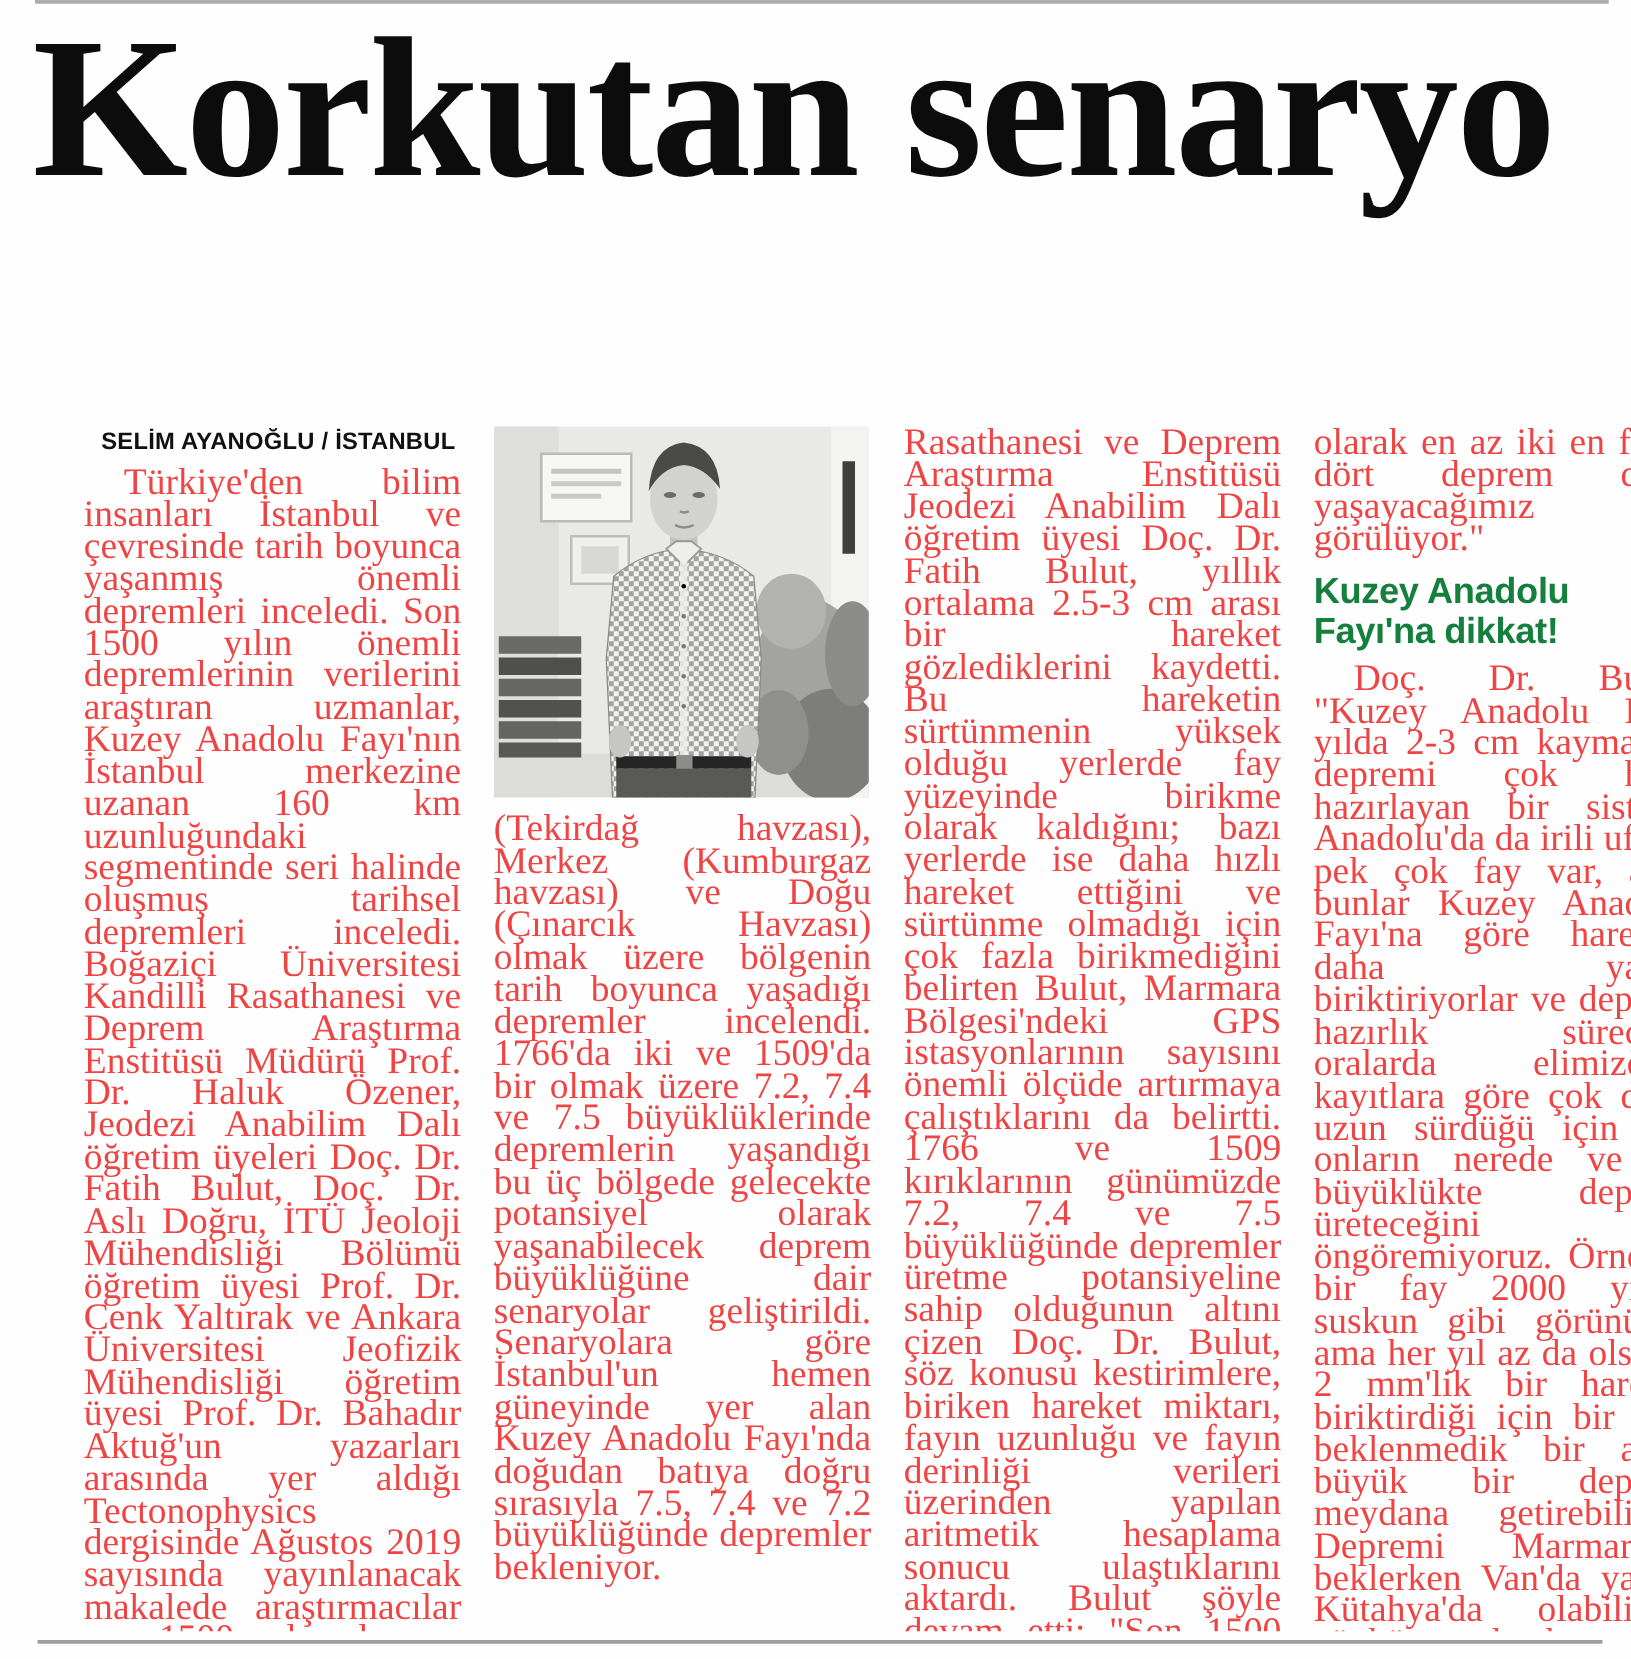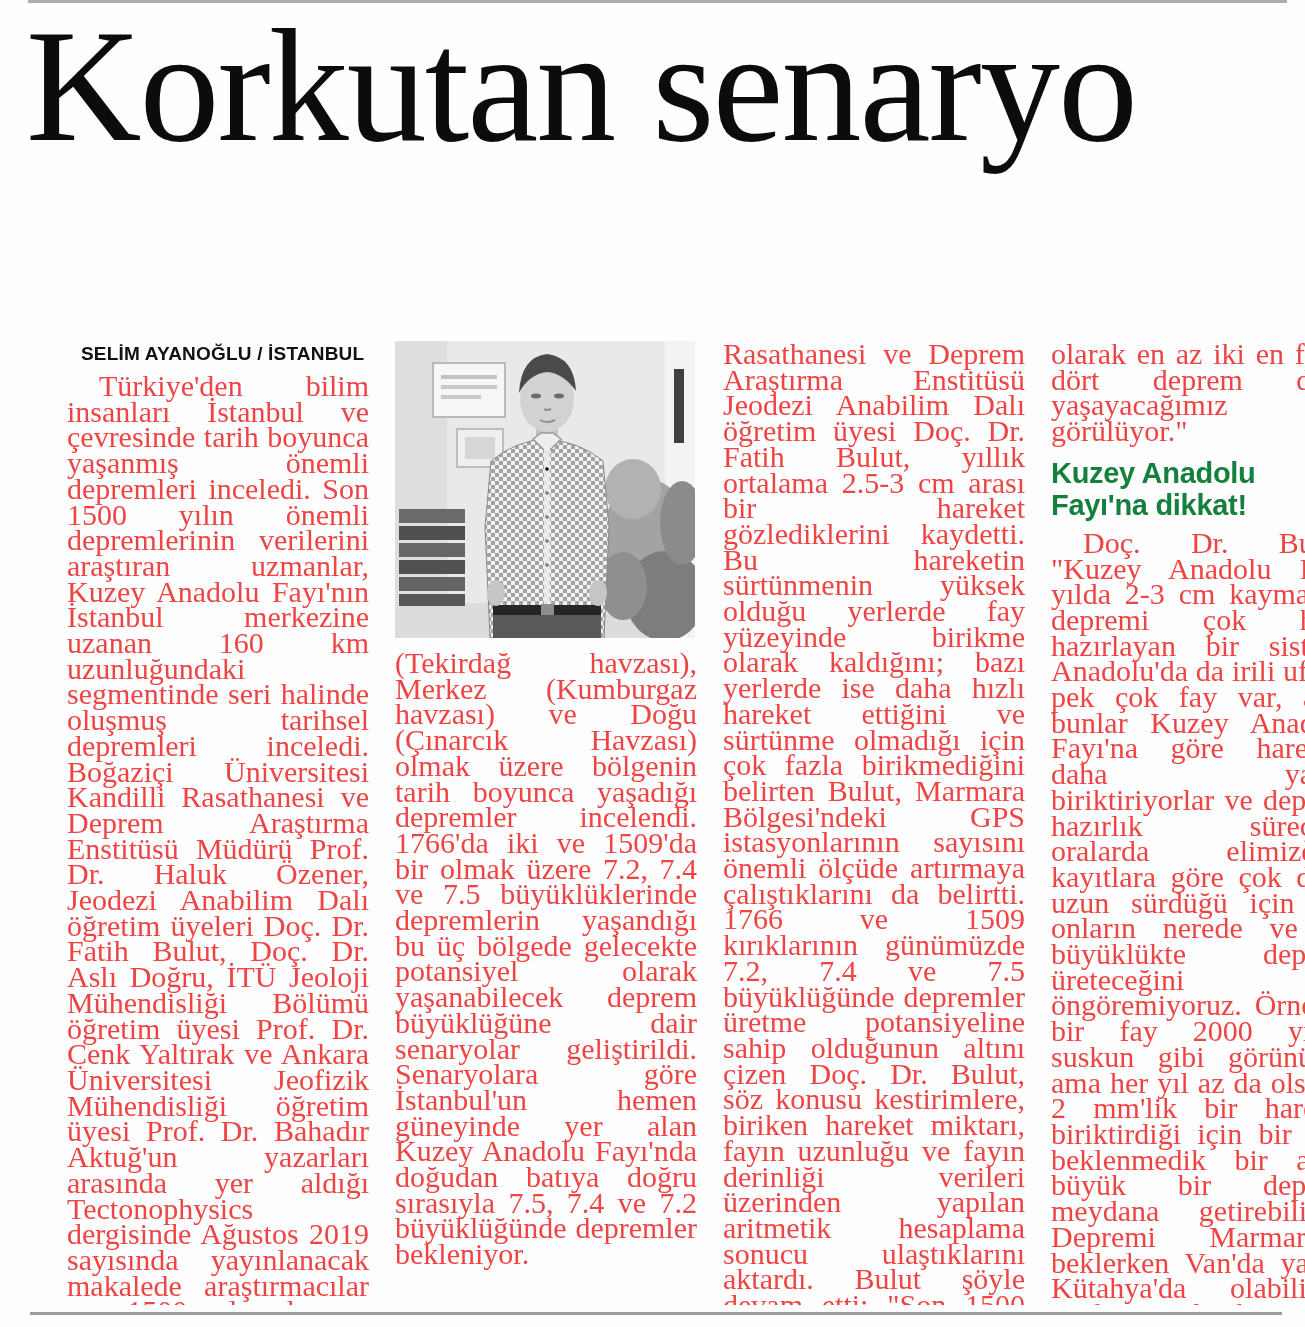--- a/index.html
+++ b/index.html
@@ -15,21 +15,21 @@
     position:absolute;left:28px;top:0;width:1259px;height:3px;
     background:#adadab;
   }
   .bottom-rule{
     position:absolute;left:30px;top:1312px;width:1252px;height:3px;
     background:#9e9e9c;
   }
   .headline{
     position:absolute;left:26px;top:2px;margin:0;
     font-family:"Liberation Serif", serif;
-    font-weight:400;
+    font-weight:700;
     font-size:160px;
     line-height:1.06;
     letter-spacing:-2px;
     color:#0c0c0c;
     white-space:nowrap;
   }
   .subheadline{
     position:absolute;left:33px;top:192px;margin:0;
     width:1256px;
     font-family:"Liberation Sans", sans-serif;

